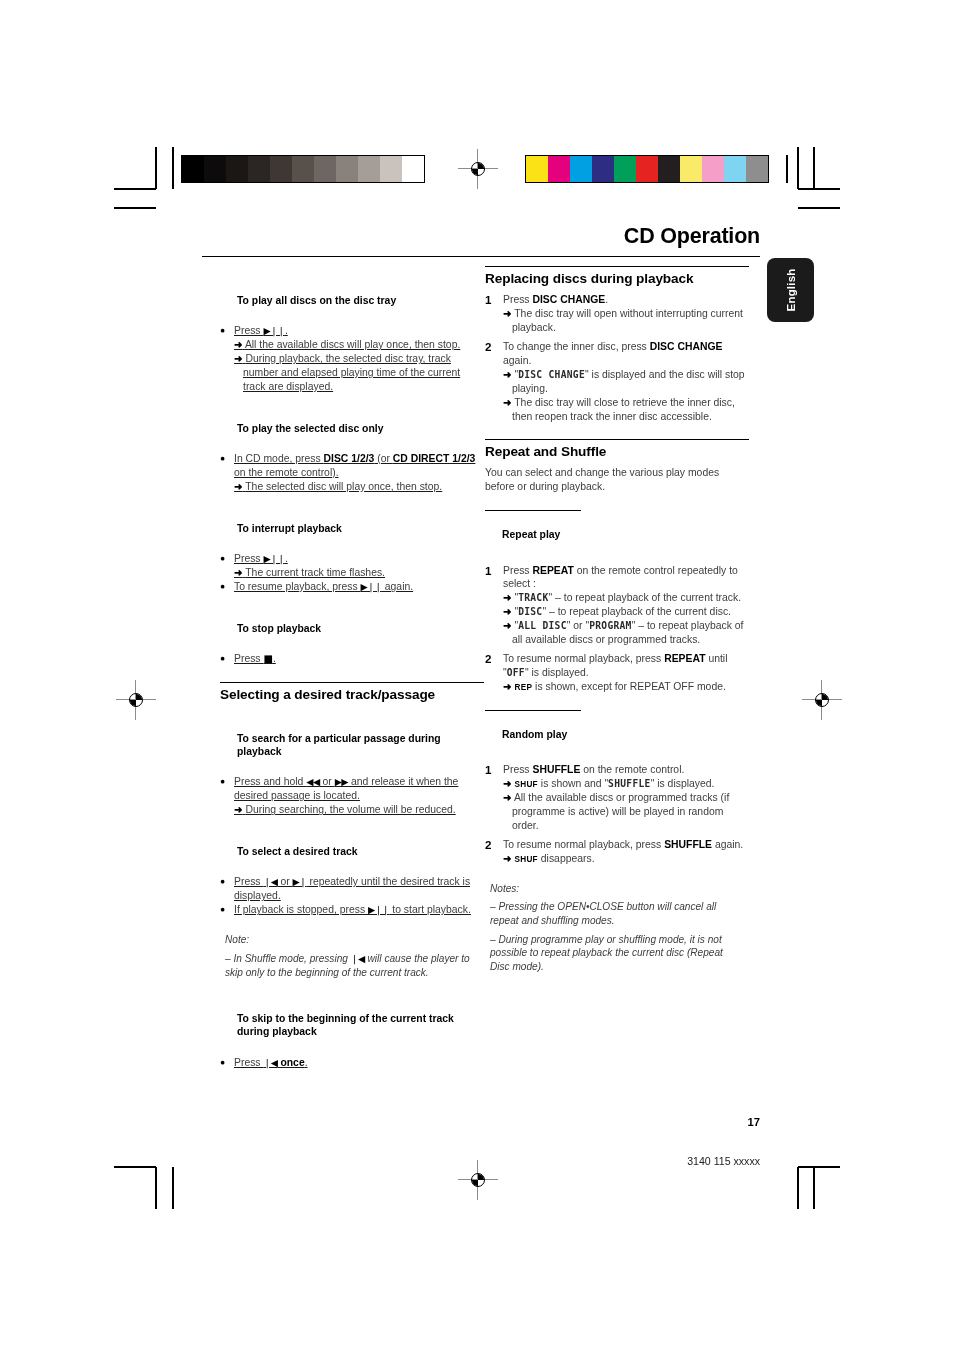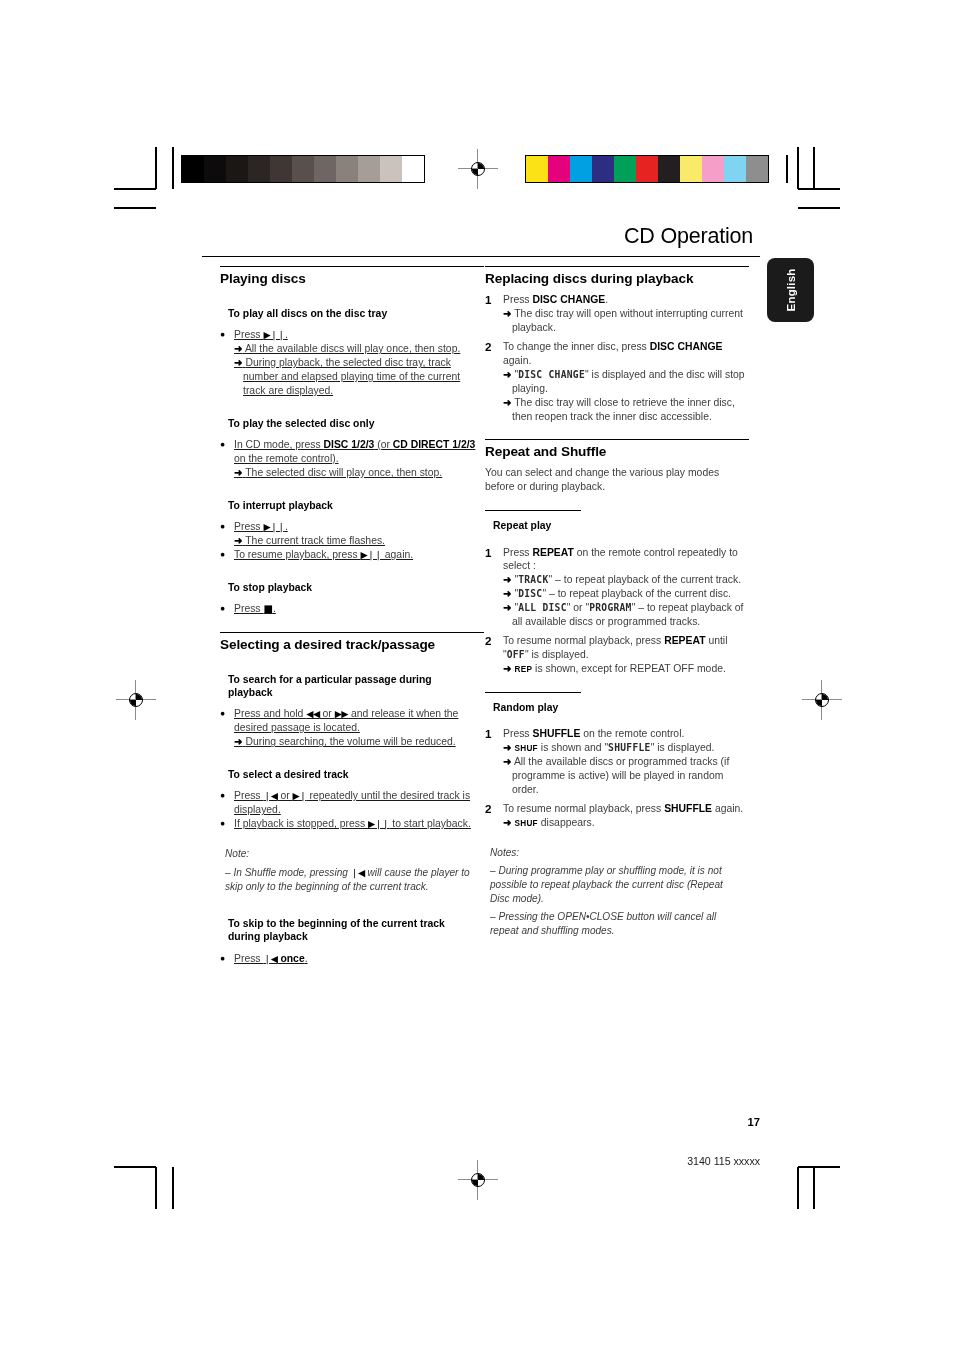--- a/index.html
+++ b/index.html
@@ -63,25 +63,25 @@
 
   
   .page {
     position: absolute;
     left: 0; top: 0;
     width: 954px; height: 1351px;
   }
 
   .doc-title {
     position: absolute;
-    left: 193px; top: 224px;
+    left: 200px; top: 224px;
     width: 560px;
     text-align: right;
     font-size: 21.5px;
-    font-weight: normal;
+    font-weight: bold;
     letter-spacing: -0.2px;
     color: #000;
   }
 
   .title-rule {
     position: absolute;
     left: 202px; top: 256px;
     width: 558px; height: 1.3px;
     background: #000;
   }
@@ -120,21 +120,21 @@
   }
   .sec h2 {
     margin: 0;
     font-size: 13.6px;
     font-weight: bold;
     letter-spacing: -0.1px;
     color: #000;
   }
 
   .sub {
-    margin: 8px;
+    margin: 17px;
     font-size: 10.4px;
     font-weight: bold;
     color: #000;
     line-height: 1.27;
   }
   .sub-rule {
     border-top: 1.1px solid #000;
     width: 96px;
     margin-bottom: 3px;
   }
@@ -316,23 +316,20 @@
 
   <div class="doc-title">CD Operation</div>
   <div class="title-rule"></div>
 
   <div class="lang-tab">
     <span>English</span>
   </div>
 
   <div class="col col-left">
 
-    <div class="sec">
-      <h2>Playing discs</h2>
-    </div>
     <div class="gap-m"></div>
 
     <p class="sub">To play all discs on the disc tray</p>
     <div class="brow">
       <div class="bullet">●</div>
       <div class="body">
         <p class="t"><span>Press </span><span class="glyph">▶❘❘</span><span>.</span></p>
         <p class="t ind"><span class="arrow">➜</span> <span>All the available discs will play once, then stop.</span></p>
         <p class="t ind"><span class="arrow">➜</span> <span>During playback, the selected disc tray, track number and elapsed playing time of the current track are displayed.</span></p>
       </div>
@@ -492,21 +489,21 @@
     <div class="nrow">
       <div class="num">2</div>
       <div class="body">
         <p class="t"><span>To resume normal playback, press </span><b>SHUFFLE</b><span> again.</span></p>
         <p class="t ind"><span class="arrow">➜</span> <span class="ind-caps">SHUF</span><span> disappears.</span></p>
       </div>
     </div>
     <div class="gap-m"></div>
 
     <p class="note">Notes:</p>
+    <p class="note">–  Pressing the OPEN•CLOSE button will cancel all repeat and shuffling modes.</p>
     <p class="note">–  During programme play or shuffling mode, it is not possible to repeat playback the current disc (Repeat Disc mode).</p>
-    <p class="note">–  Pressing the OPEN•CLOSE button will cancel all repeat and shuffling modes.</p>
 
   </div>
 
   <div class="page-num">17</div>
   <div class="footer-code">3140 115 xxxxx</div>
 
 </div>
 
 </body></html>

